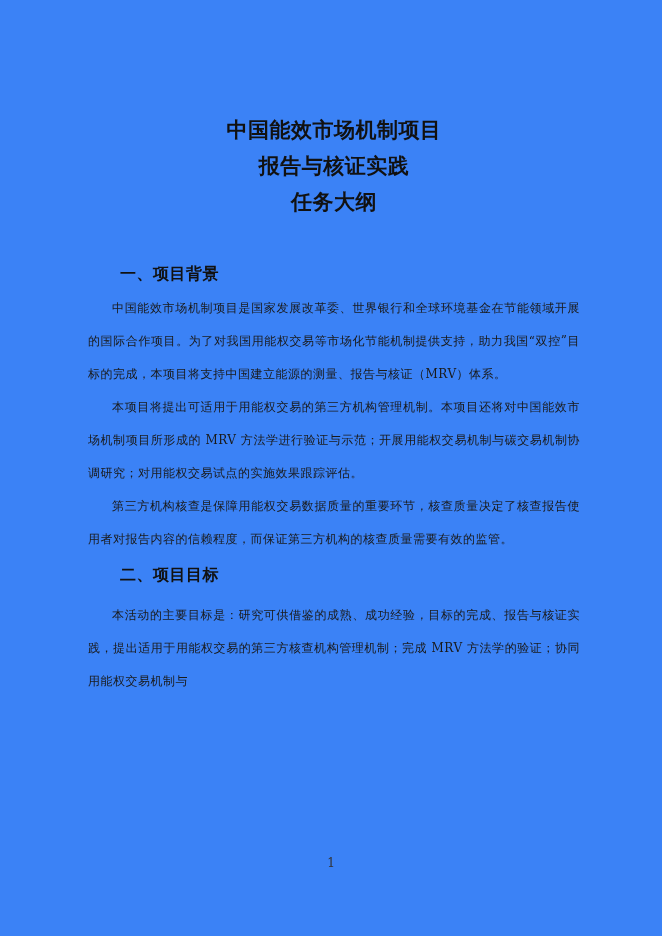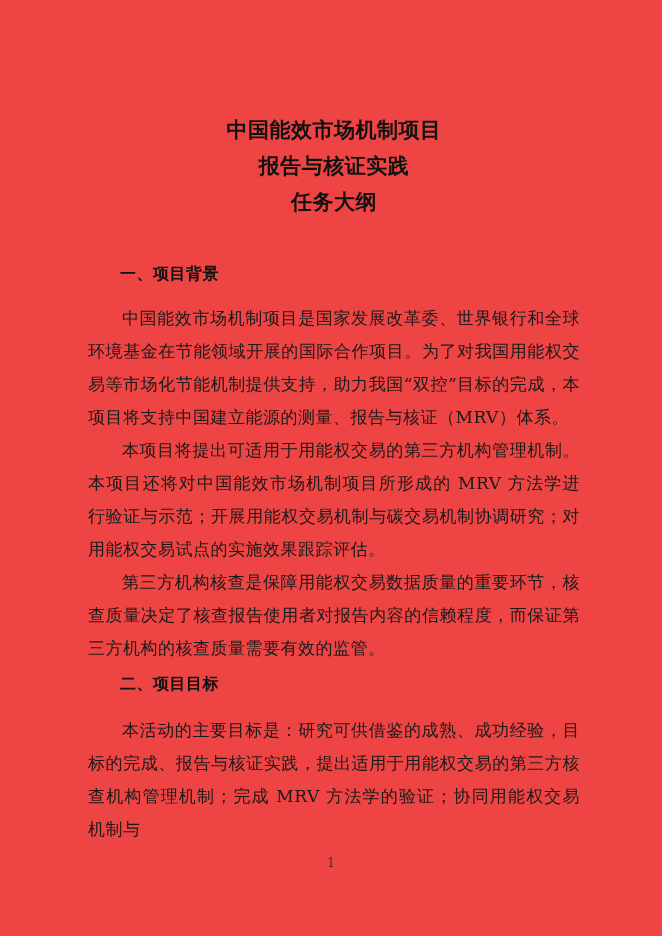--- a/index.html
+++ b/index.html
@@ -4,21 +4,21 @@
 <style>
   html, body {
     margin: 0;
     padding: 0;
     background: #ffffff;
   }
   .page {
     position: relative;
     width: 662px;
     height: 936px;
-    background: #ef4444;
+    background: #3b82f6;
     box-sizing: border-box;
     padding: 112px 82px 0 88px;
     color: #1a1a1a;
     font-family: "DejaVu Serif", "Liberation Serif", serif;
     overflow: hidden;
   }
   .title-block {
     text-align: center;
     font-weight: bold;
     font-size: 21px;
@@ -31,28 +31,28 @@
     font-size: 16px;
     font-weight: bold;
     line-height: 33px;
     color: #111111;
     text-indent: 2em;
     margin: 0;
     letter-spacing: 0.5px;
   }
   .section-heading.first {
     margin-top: 37px;
-    margin-bottom: 12px;
+    margin-bottom: 2px;
   }
   .section-heading.second {
     margin-top: 2px;
-    margin-bottom: 14px;
+    margin-bottom: 8px;
   }
   .body-para {
-    font-size: 17px;
+    font-size: 12px;
     line-height: 33px;
     margin: 0;
     text-indent: 2em;
     text-align: justify;
     letter-spacing: 0.5px;
     color: #1a1a1a;
   }
   .page-number {
     position: absolute;
     left: 0;

